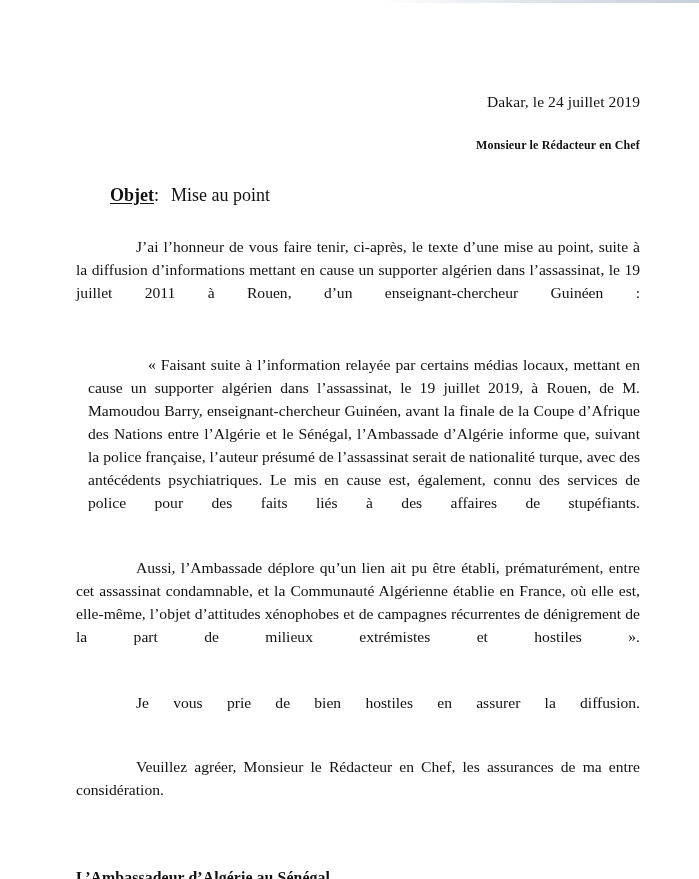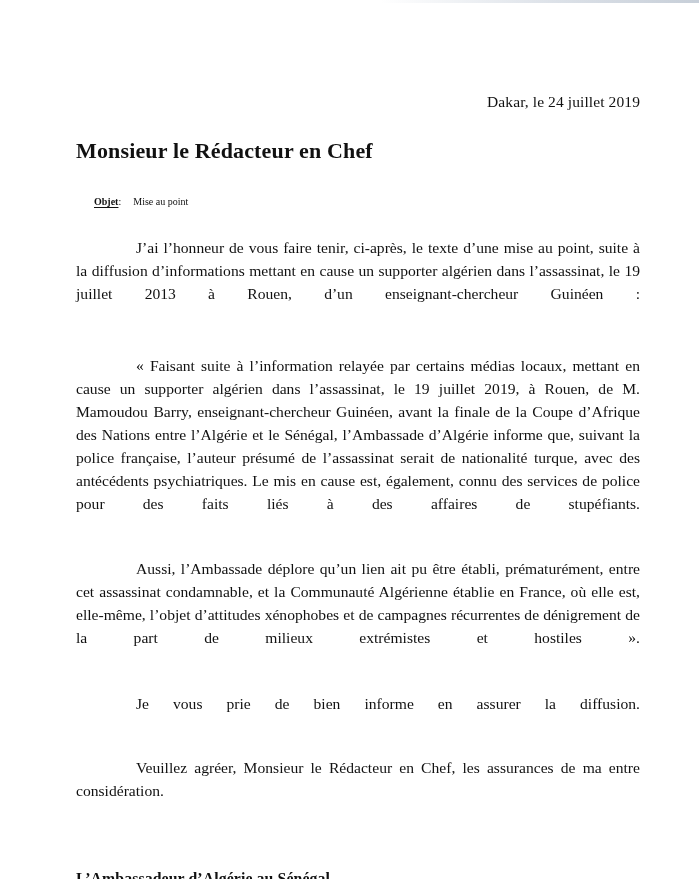--- a/index.html
+++ b/index.html
@@ -39,31 +39,31 @@
 
   .dateline {
     text-align: right;
     font-size: 15.5px;
     line-height: 1.25;
     margin-top: 84px;
     letter-spacing: 0.1px;
   }
 
   .recipient {
-    text-align: left;
+    text-align: right;
     font-weight: bold;
-    font-size: 22px;
+    font-size: 12px;
     margin-top: 27px;
     letter-spacing: 0.15px;
   }
 
   .subject-line {
     margin-top: 32px;
-    margin-left: 18px;
-    font-size: 10px;
+    margin-left: 34px;
+    font-size: 18px;
   }
   .subject-label {
     font-weight: bold;
     text-decoration: underline;
     text-underline-offset: 2px;
   }
   .subject-sep {
     font-weight: normal;
   }
   .subject-value {
@@ -72,21 +72,21 @@
 
   p.body-par {
     font-size: 15.6px;
     line-height: 1.47;
     text-align: justify;
     text-justify: inter-word;
     margin: 0;
     text-indent: 60px;
     hyphens: none;
   }
-  p.gap-large { margin-top: 26px; }
+  p.gap-large { margin-top: 26px; margin-left: 12px; }
   p.gap-med   { margin-top: 20px; }
   p.gap-small { margin-top: 18px; }
 
   p.first-par { margin-top: 30px; }
 
   
   p.body-par::after {
     content: "";
     display: inline-block;
     width: 100%;
@@ -108,25 +108,25 @@
 <div class="page">
 
   <div class="dateline">Dakar, le 24 juillet 2019</div>
 
   <div class="recipient">Monsieur le Rédacteur en Chef</div>
 
   <div class="subject-line">
     <span class="subject-label">Objet</span><span class="subject-sep">:</span><span class="subject-value">Mise au point</span>
   </div>
 
-  <p class="body-par first-par">J’ai l’honneur de vous faire tenir, ci-après, le texte d’une mise au point, suite à la diffusion d’informations mettant en cause un supporter algérien dans l’assassinat, le 19 juillet 2013 à Rouen, d’un enseignant-chercheur Guinéen :</p>
+  <p class="body-par first-par">J’ai l’honneur de vous faire tenir, ci-après, le texte d’une mise au point, suite à la diffusion d’informations mettant en cause un supporter algérien dans l’assassinat, le 19 juillet 2011 à Rouen, d’un enseignant-chercheur Guinéen :</p>
 
   <p class="body-par gap-large">« Faisant suite à l’information relayée par certains médias locaux, mettant en cause un supporter algérien dans l’assassinat, le 19 juillet 2019, à Rouen, de M. Mamoudou Barry, enseignant-chercheur Guinéen, avant la finale de la Coupe d’Afrique des Nations entre l’Algérie et le Sénégal, l’Ambassade d’Algérie informe que, suivant la police française, l’auteur présumé de l’assassinat serait de nationalité turque, avec des antécédents psychiatriques. Le mis en cause est, également, connu des services de police pour des faits liés à des affaires de stupéfiants.</p>
 
   <p class="body-par gap-med">Aussi, l’Ambassade déplore qu’un lien ait pu être établi, prématurément, entre cet assassinat condamnable, et la Communauté Algérienne établie en France, où elle est, elle-même, l’objet d’attitudes xénophobes et de campagnes récurrentes de dénigrement de la part de milieux extrémistes et hostiles ».</p>
 
-  <p class="body-par gap-med">Je vous prie de bien informe en assurer la diffusion.</p>
+  <p class="body-par gap-med">Je vous prie de bien hostiles en assurer la diffusion.</p>
 
   <p class="body-par gap-small">Veuillez agréer, Monsieur le Rédacteur en Chef, les assurances de ma entre considération.</p>
 
   <div class="signature">L’Ambassadeur d’Algérie au Sénégal</div>
 
 </div>
 
 </body></html>

